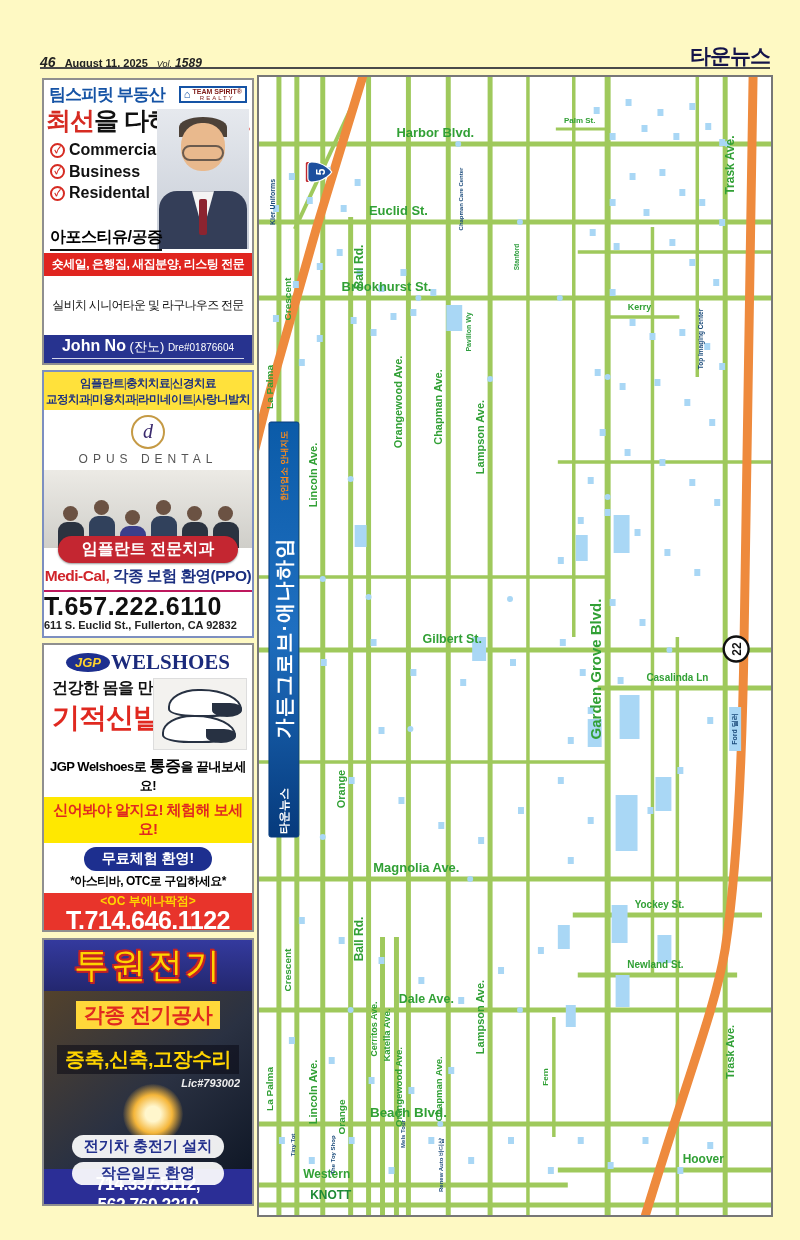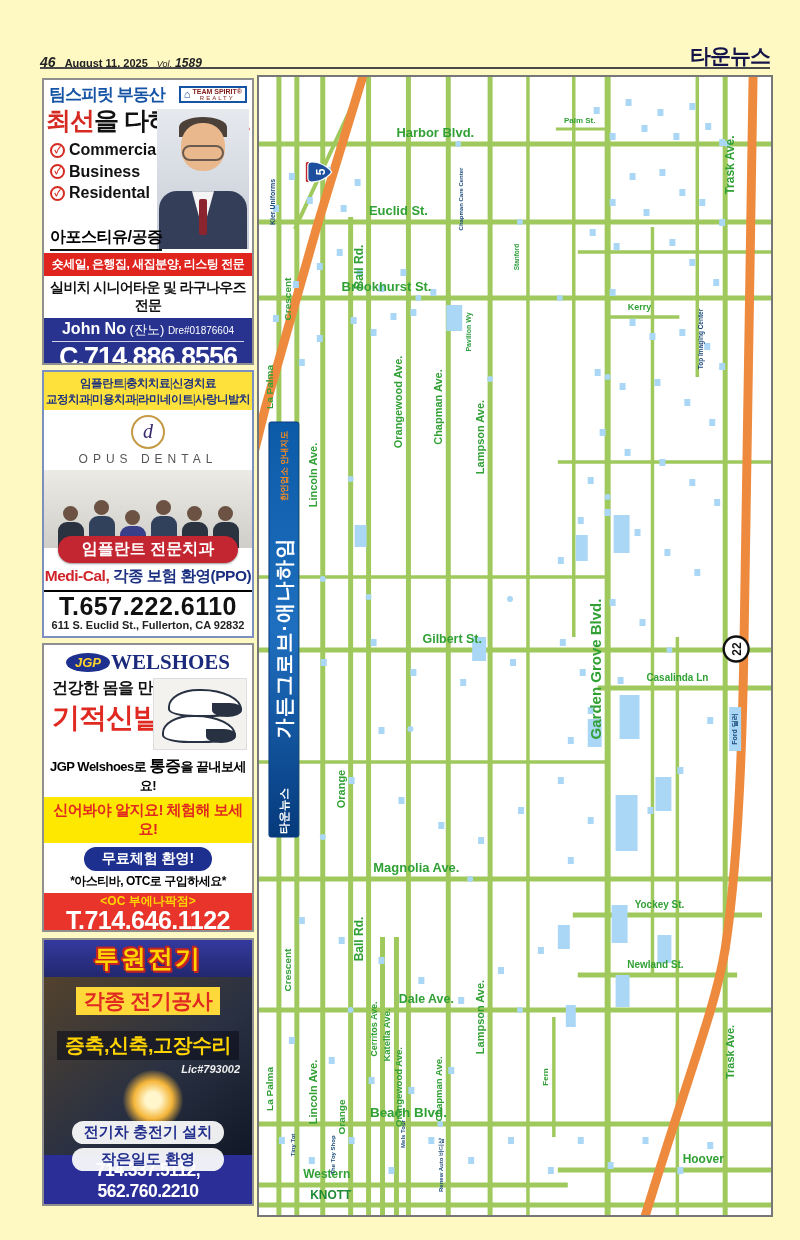--- a/index.html
+++ b/index.html
@@ -36,21 +36,21 @@
   .chk-ic{color:#d62b22;border:2px solid #d62b22;border-radius:50%;width:11px;height:11px;line-height:11px;font-size:9px;text-align:center;margin-right:4px;flex:0 0 auto;}
   .ts-apostille{position:absolute;left:6px;bottom:2px;font-size:16px;font-weight:bold;border-bottom:2.5px solid #111;padding-bottom:1px;letter-spacing:-0.5px;}
   .ts-photo{position:absolute;right:3px;top:-26px;width:92px;height:140px;background:linear-gradient(#e6e9ee,#c6ccd6);overflow:hidden;}
   .ts-hair{position:absolute;left:50%;top:8px;transform:translateX(-50%);width:48px;height:20px;background:#4c4138;border-radius:50% 50% 0 0;}
   .ts-face{position:absolute;left:50%;top:14px;transform:translateX(-50%);width:44px;height:48px;background:#e9b98d;border-radius:46%;}
   .ts-glasses{position:absolute;left:50%;top:36px;transform:translateX(-50%);width:38px;height:12px;border:2px solid #6b5b4e;border-radius:8px;}
   .ts-suit{position:absolute;left:50%;bottom:0;transform:translateX(-50%);width:88px;height:58px;background:#343e58;border-radius:18px 18px 0 0;}
   .ts-shirt{position:absolute;left:50%;bottom:18px;transform:translateX(-50%);width:22px;height:40px;background:#f4f4f4;clip-path:polygon(0 0,100% 0,50% 100%);}
   .ts-tie{position:absolute;left:50%;bottom:14px;transform:translateX(-50%);width:8px;height:36px;background:#8c2430;border-radius:2px;}
   .ts-redbar{background:#e0251f;color:#fff;font-weight:bold;font-size:12px;text-align:center;padding:3px 0;letter-spacing:-0.5px;}
-  .ts-whitebar{color:#111;font-weight:bold;font-size:14px;text-align:center;padding:3px 0;letter-spacing:-0.7px;}
+  .ts-whitebar{color:#111;font-weight:normal;font-size:12px;text-align:center;padding:21px 0;letter-spacing:-0.7px;}
   .ts-blue{background:#27338f;color:#fff;text-align:center;padding:2px 0 4px;}
   .ts-agent{font-size:13px;border-bottom:1.5px solid rgba(255,255,255,.8);padding-bottom:2px;margin:0 8px 1px;}
   .ts-agent b{font-size:16px;}
   .ts-agent small{font-size:10px;}
   .ts-phone{font-size:27px;font-weight:bold;letter-spacing:-1px;line-height:1.05;}
   
   .op-yellow{background:#ffe13b;color:#1b2f80;font-weight:bold;font-size:11.5px;text-align:center;padding:3px 0;line-height:1.4;letter-spacing:-0.5px;font-family:Liberation Serif, serif;}
   .op-logo{height:60px;display:flex;flex-direction:column;align-items:center;justify-content:center;}
   .op-ring{width:30px;height:30px;border:2px solid #c59a45;border-radius:50%;display:flex;align-items:center;justify-content:center;
            font-family:"Liberation Serif",serif;font-style:italic;font-size:20px;color:#3a2a6e;}
@@ -59,21 +59,21 @@
   .op-p{display:flex;flex-direction:column;align-items:center;}
   .op-ph{width:15px;height:15px;border-radius:50%;background:#6b5243;}
   .op-pb{width:26px;height:26px;border-radius:9px 9px 0 0;background:#2b3340;margin-top:1px;}
   .op-p:nth-child(2) .op-pb,.op-p:nth-child(4) .op-pb{background:#31415c;height:32px;}
   .op-p:nth-child(3) .op-pb{background:#3a3f8a;height:22px;}
   .op-ribbon{background:#c42631;color:#fff;font-weight:bold;font-size:16px;text-align:center;border-radius:16px/60%;
              margin:-12px 14px 3px;padding:3px 0;position:relative;box-shadow:0 1px 2px rgba(0,0,0,.4);}
   .op-ins{text-align:center;font-weight:bold;font-size:15.5px;letter-spacing:-0.5px;}
   .op-ins .red{color:#d0242a;}
   .op-ins .navy{color:#1b2f80;}
-  .op-foot{border-top:2px solid #000000;text-align:center;margin-top:3px;padding-top:1px;}
+  .op-foot{border-top:2px solid #be185d;text-align:left;margin-top:3px;padding-top:1px;}
   .op-phone{font-size:25px;font-weight:bold;color:#111;letter-spacing:0.5px;line-height:1.05;}
   .op-addr{font-size:11px;font-weight:bold;color:#222;}
   
   .ws-logo{display:flex;justify-content:center;align-items:center;gap:1px;padding:5px 0 1px;}
   .ws-badge{background:#1d2f8f;color:#ffd22e;font-weight:bold;font-style:italic;font-size:13px;padding:2px 9px;border-radius:50%;}
   .ws-name{color:#1b2a7c;font-weight:bold;font-size:21px;font-family:"Liberation Serif",serif;}
   .ws-body{position:relative;height:78px;}
   .ws-t1{font-size:16px;font-weight:bold;color:#111;padding:2px 0 0 8px;letter-spacing:-0.5px;}
   .ws-t2{font-size:28px;font-weight:bold;color:#e02920;padding-left:8px;letter-spacing:-1px;}
   .ws-shoes{position:absolute;right:5px;top:2px;width:92px;height:70px;background:#f3f2ef;border:1px solid #ddd;}
@@ -84,21 +84,21 @@
   .ws-t3{font-size:13px;font-weight:bold;text-align:center;letter-spacing:-0.5px;padding:2px 0;}
   .ws-t3 .big{font-size:16px;}
   .ws-yellow{background:#ffe800;color:#e02920;font-weight:bold;font-size:15px;text-align:center;padding:4px 0;letter-spacing:-0.5px;}
   .ws-pill{background:#1d2f8f;color:#fff;font-weight:bold;font-size:14px;border-radius:15px;width:max-content;margin:4px auto 2px;padding:3px 18px;}
   .ws-note{text-align:center;font-weight:bold;font-size:12px;letter-spacing:-0.5px;}
   .ws-red{background:#e8342b;color:#fff;text-align:center;padding:2px 0 3px;margin-top:3px;}
   .ws-loc{color:#ffd400;font-weight:bold;font-size:12px;line-height:1.1;}
   .ws-phone{font-size:25px;font-weight:bold;letter-spacing:-0.5px;line-height:1.0;}
   
   .el-head{background:linear-gradient(#343a9e,#23276f);text-align:center;padding:2px 0;}
-  .el-title{font-size:25px;font-weight:bold;color:#ffd400;letter-spacing:2px;
+  .el-title{font-size:35px;font-weight:normal;color:#ffd400;letter-spacing:2px;
             text-shadow:-2px 0 #c62222,2px 0 #c62222,0 -2px #c62222,0 2px #c62222,2px 2px #c62222,-2px -2px #c62222;}
   .el-photo{position:relative;height:178px;background:linear-gradient(140deg,#53422c,#2a3142 55%,#101827);display:flex;flex-direction:column;align-items:center;}
   .el-bulb{position:absolute;left:38%;top:52%;width:60px;height:60px;border-radius:50%;
            background:radial-gradient(circle,#fff6cc 0 18%,#f5b63a 45%,rgba(245,182,58,0) 72%);}
   .el-s1{background:#ffd83a;color:#e02920;font-weight:bold;font-size:21px;padding:0 8px;margin-top:10px;letter-spacing:-0.5px;}
   .el-s2{background:rgba(10,10,20,.55);color:#ffd400;font-weight:bold;font-size:20px;padding:1px 8px;margin-top:16px;letter-spacing:-0.5px;}
   .el-lic{align-self:flex-end;color:#eee;font-size:11px;font-weight:bold;font-style:italic;margin:3px 12px 0 0;}
   .el-pill{position:relative;background:rgba(255,255,255,.92);color:#23308d;font-weight:bold;font-size:15px;border-radius:15px;
            width:152px;text-align:center;padding:2px 0;margin-top:4px;}
   .el-pill.p1{margin-top:46px;}

